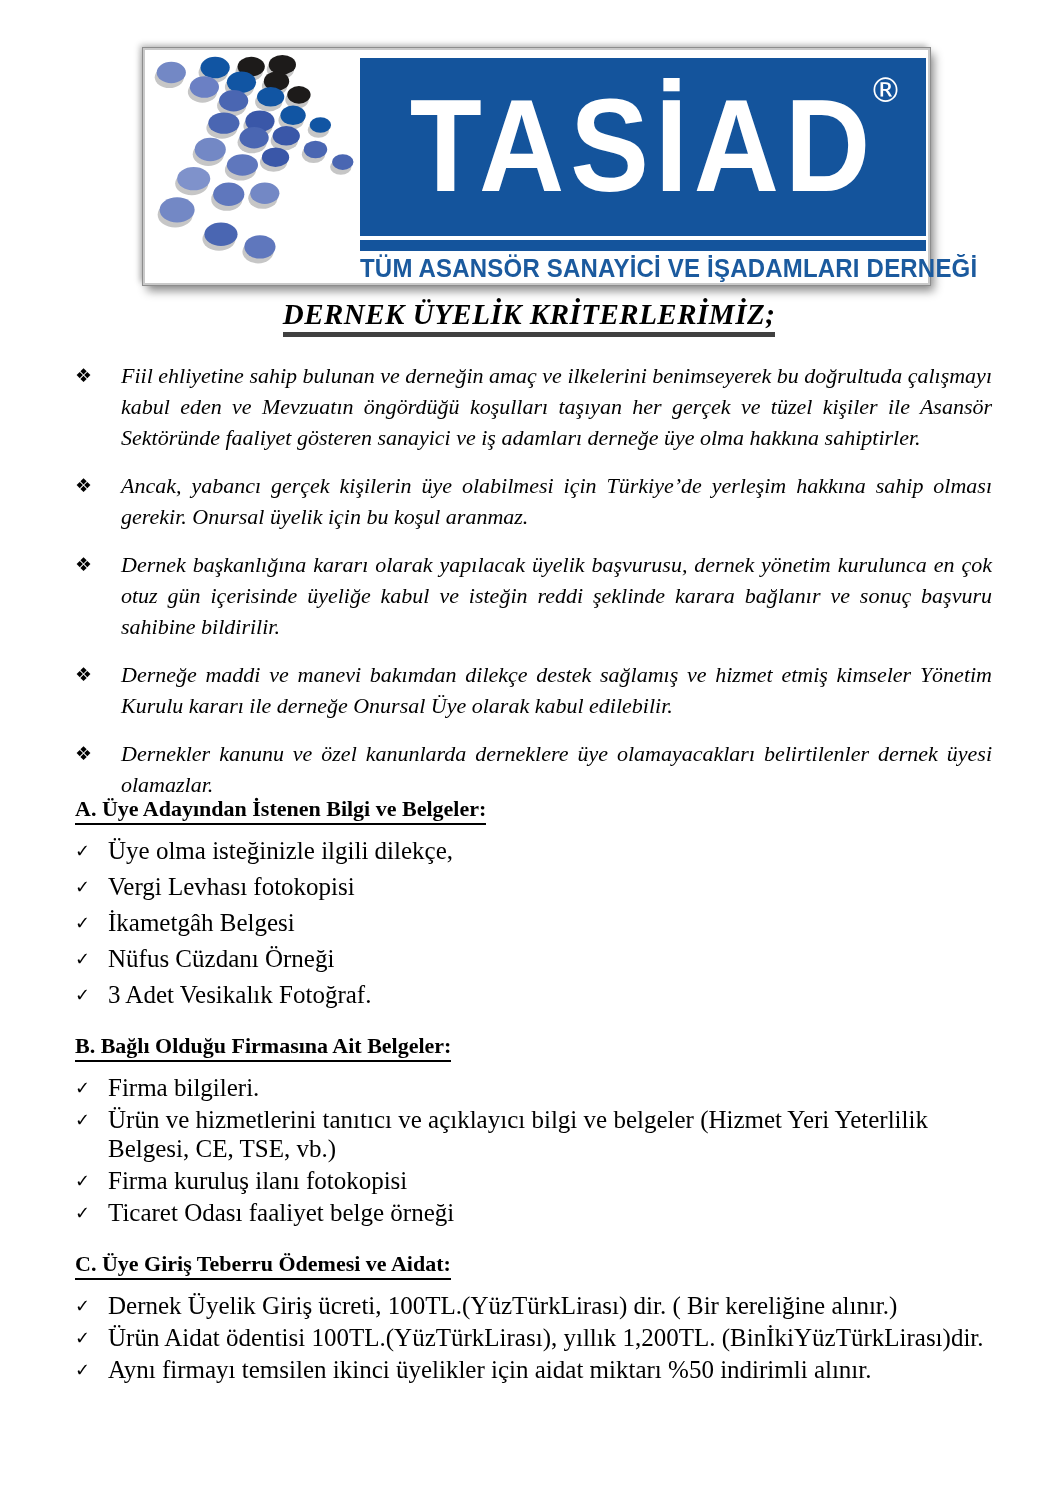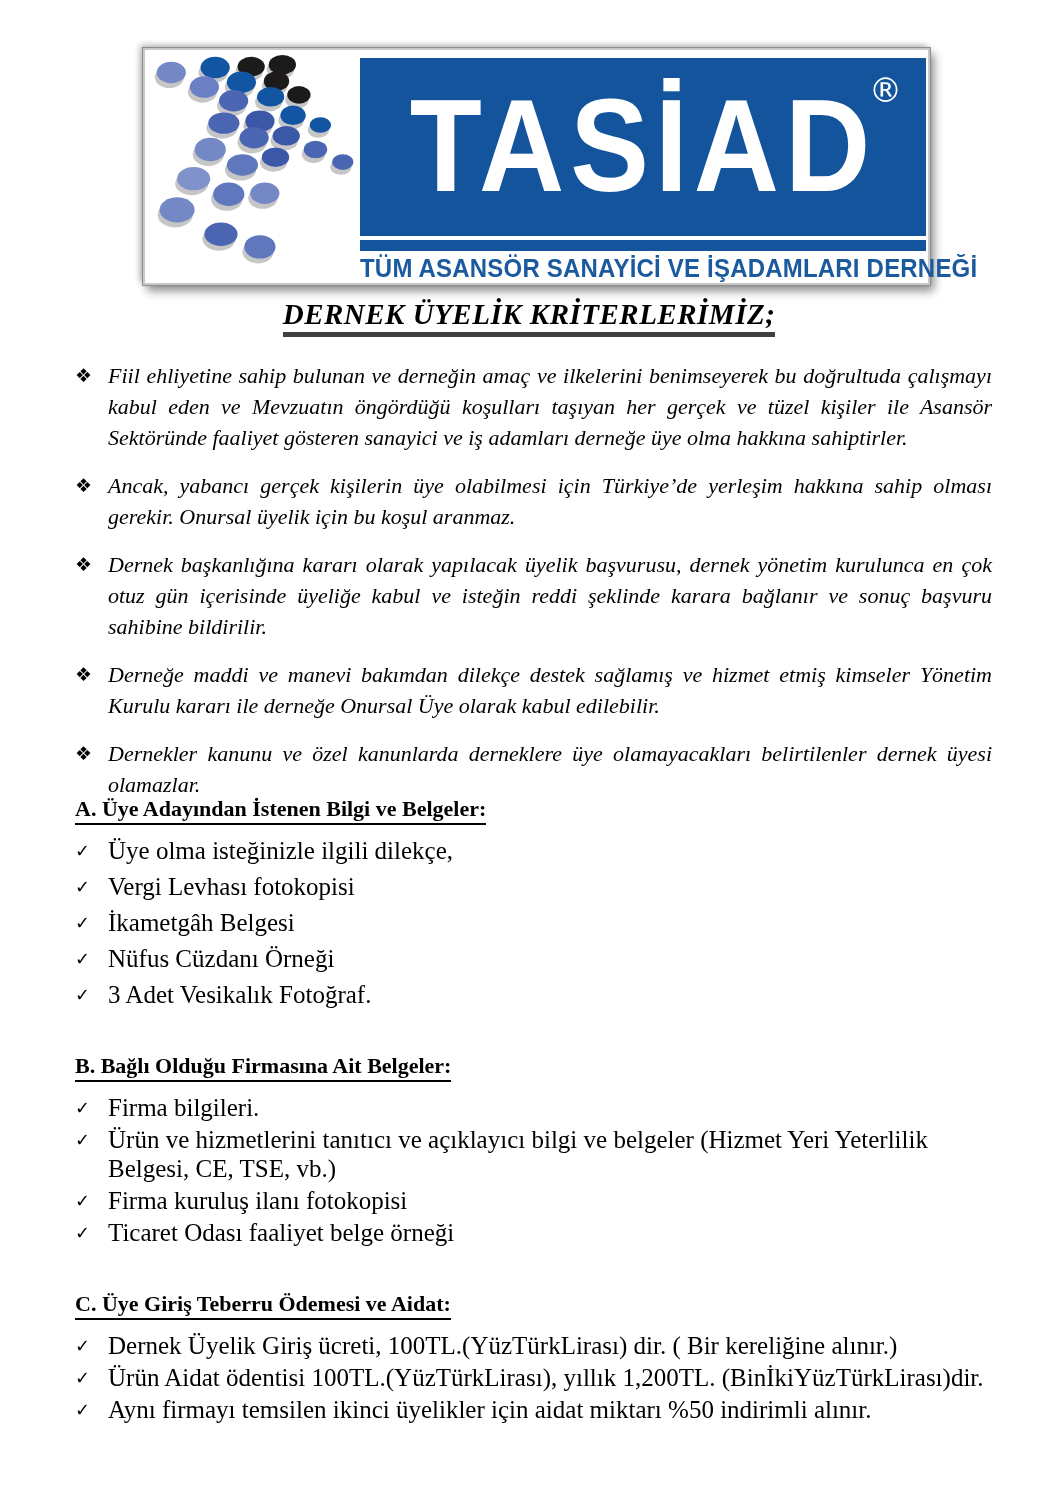--- a/index.html
+++ b/index.html
@@ -108,28 +108,29 @@
     font-family:"DejaVu Sans",sans-serif;
     font-size:19px;
     line-height:31px;
   }
   .bullet-text{
     flex:1;
     font-style:italic;
     font-size:22px;
     line-height:31px;
     text-align:justify;
+    margin-left:13px;
   }
   .sections{
     position:absolute;
     left:75px; top:796px;
     width:917px;
   }
   .doc-section{margin-bottom:0;}
-  .doc-section + .doc-section{margin-top:44px;}
+  .doc-section + .doc-section{margin-top:24px;}
   .section-heading{
     display:inline-block;
     font-size:22px;
     font-weight:bold;
     border-bottom:2.5px solid #000;
     padding-bottom:1px;
     margin-bottom:11px;
   }
   .check-item{
     display:flex;

